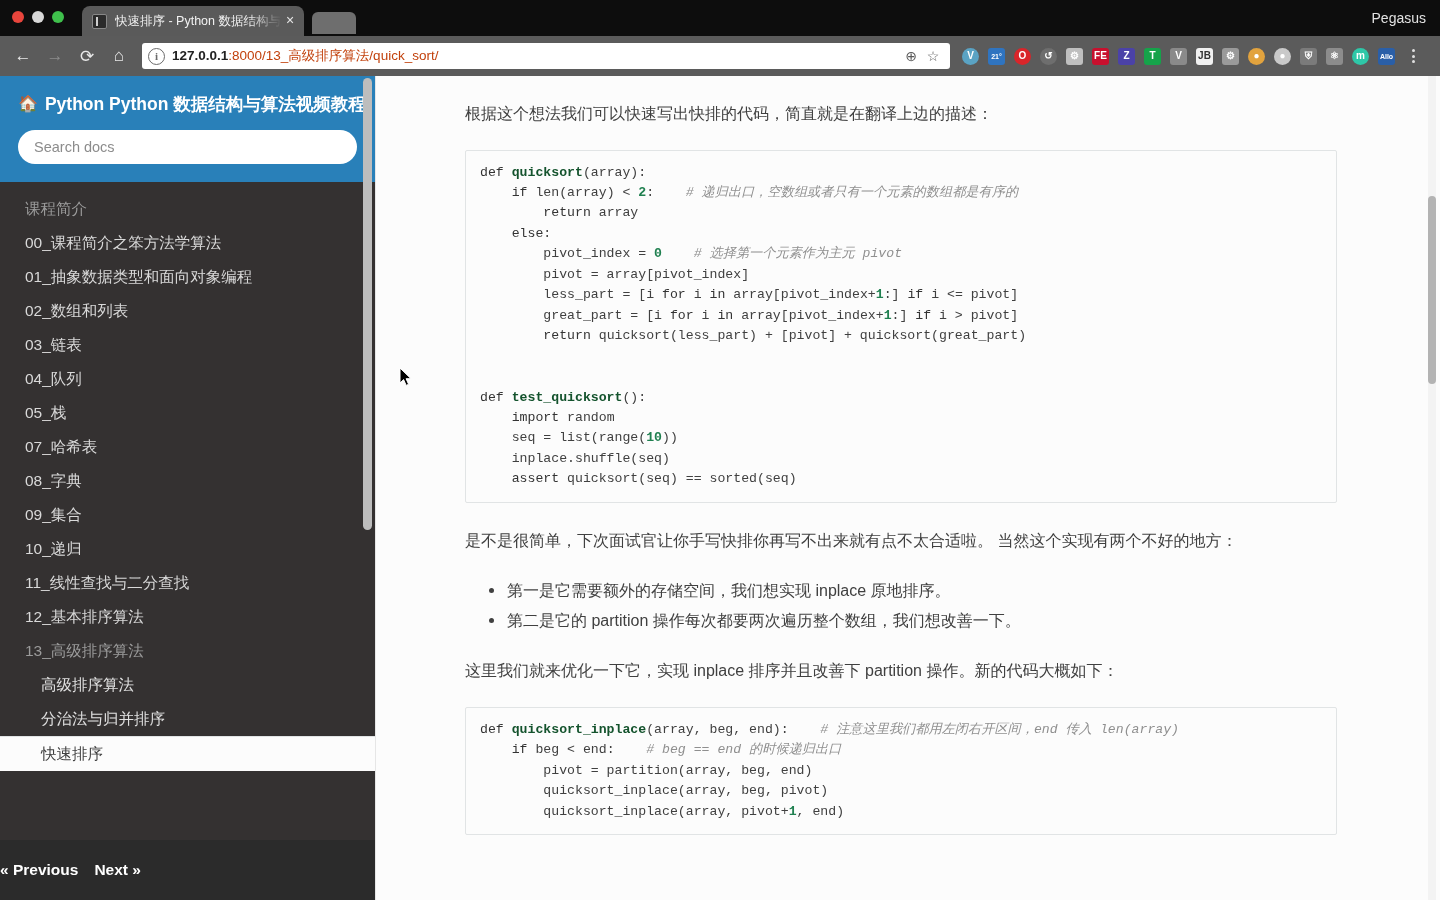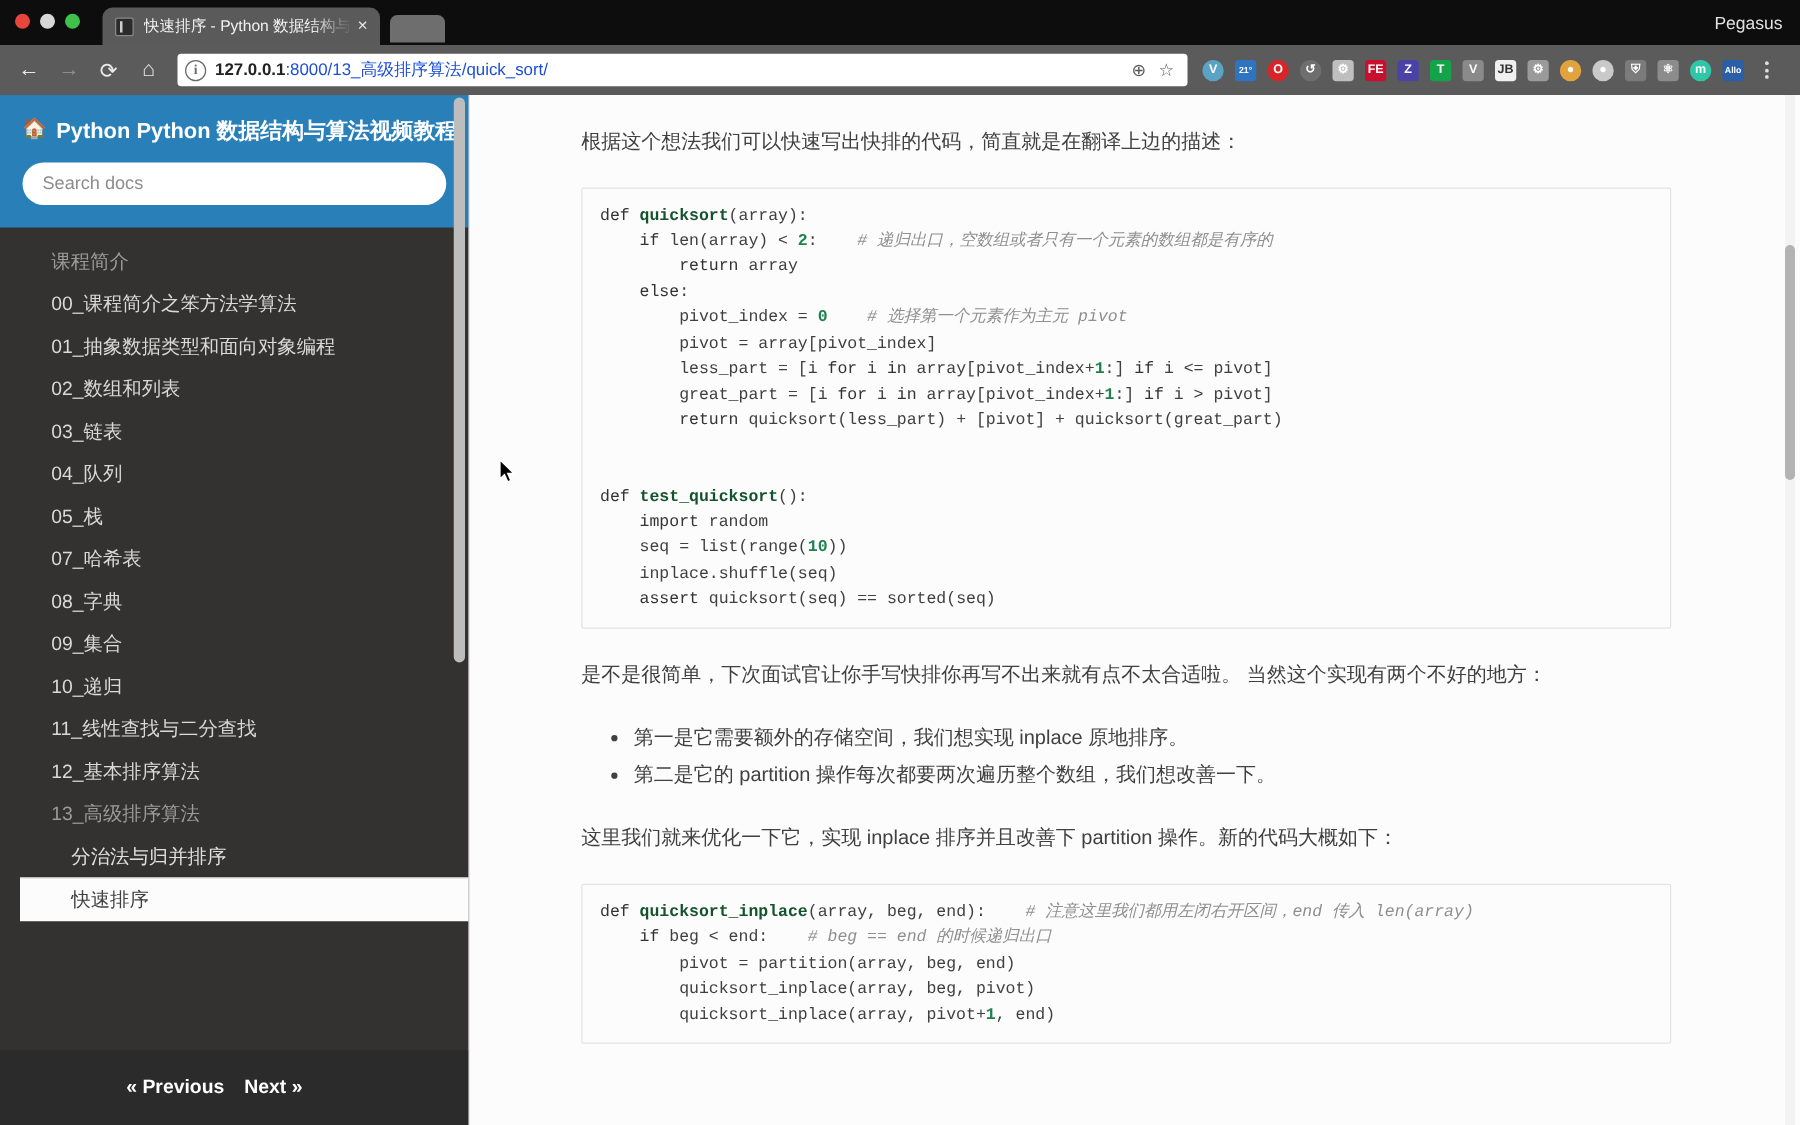--- a/index.html
+++ b/index.html
@@ -118,21 +118,21 @@
     font-family: "Liberation Serif", serif;
     margin-right: 7px;
   }
   .omni-url {
     flex: 1 1 auto;
     font-size: 13.5px;
     color: #222;
     white-space: nowrap;
     font-family: "Liberation Sans", sans-serif;
   }
-  .omni-url .dim { color: #1d4ed8; }
+  .omni-url .dim { color: #c2410c; }
   .omni-icon {
     width: 22px; height: 22px; flex: 0 0 auto;
     display: flex; align-items: center; justify-content: center;
     color: #5a5a5a; font-size: 14px; cursor: pointer;
   }
   .ext-strip { display: flex; align-items: center; gap: 1px; }
   .ext {
     width: 25px; height: 26px; flex: 0 0 auto;
     display: flex; align-items: center; justify-content: center;
     cursor: pointer;
@@ -182,21 +182,21 @@
     border: none; outline: none;
     border-radius: 50px;
     padding: 0 16px;
     font-size: 14.5px;
     color: #404040;
     font-family: "Liberation Sans", sans-serif;
     background: #ffffff;
   }
   #search-input::placeholder { color: #8c8c8c; }
 
-  #nav-list { list-style: none; padding: 10px 0 0 16px; }
+  #nav-list { list-style: none; padding: 10px 0 0 0; }
   .nav-item {
     display: block;
     padding: 6.5px 0 6.5px 25px;
     font-size: 15.5px;
     color: #d9d9d9;
     cursor: pointer;
     white-space: nowrap;
   }
   .nav-item.muted { color: #9b9b9b; }
   .nav-item.sub {
@@ -216,21 +216,21 @@
     width: 9px; height: 452px;
     background: #bdbdbd;
     border-radius: 5px;
   }
 
   #sidebar-foot {
     position: absolute;
     left: 0; bottom: 0;
     width: 375px; height: 60px;
     background: #2b2b2b;
-    display: flex; align-items: center; justify-content: center;
+    display: flex; align-items: center; justify-content: flex-start;
     gap: 16px;
     padding-right: 32px;
   }
   .foot-link {
     color: #ffffff;
     font-size: 15.5px;
     font-weight: bold;
     cursor: pointer;
   }
 
@@ -435,20 +435,21 @@
         <li class="nav-item">03_链表</li>
         <li class="nav-item">04_队列</li>
         <li class="nav-item">05_栈</li>
         <li class="nav-item">07_哈希表</li>
         <li class="nav-item">08_字典</li>
         <li class="nav-item">09_集合</li>
         <li class="nav-item">10_递归</li>
         <li class="nav-item">11_线性查找与二分查找</li>
         <li class="nav-item">12_基本排序算法</li>
         <li class="nav-item muted">13_高级排序算法</li>
+        <li class="nav-item sub">高级排序算法</li>
         <li class="nav-item sub">分治法与归并排序</li>
         <li class="nav-item current">快速排序</li>
       </ul>
 
     <div id="sidebar-scrollbar"></div>
 
     <div id="sidebar-foot">
       <span class="foot-link">« Previous</span>
       <span class="foot-link">Next »</span>
     </div>

